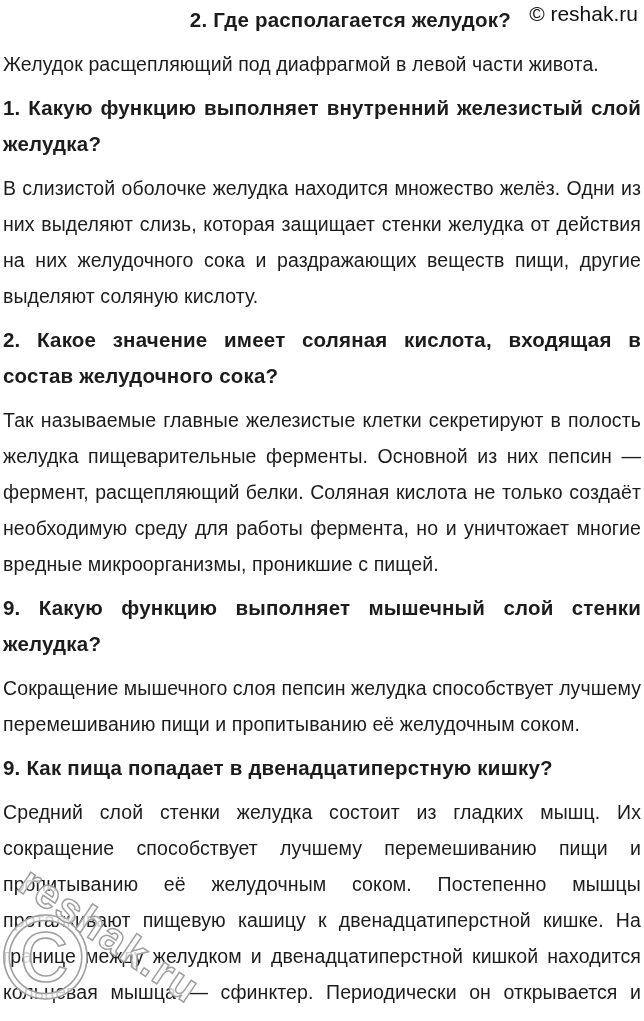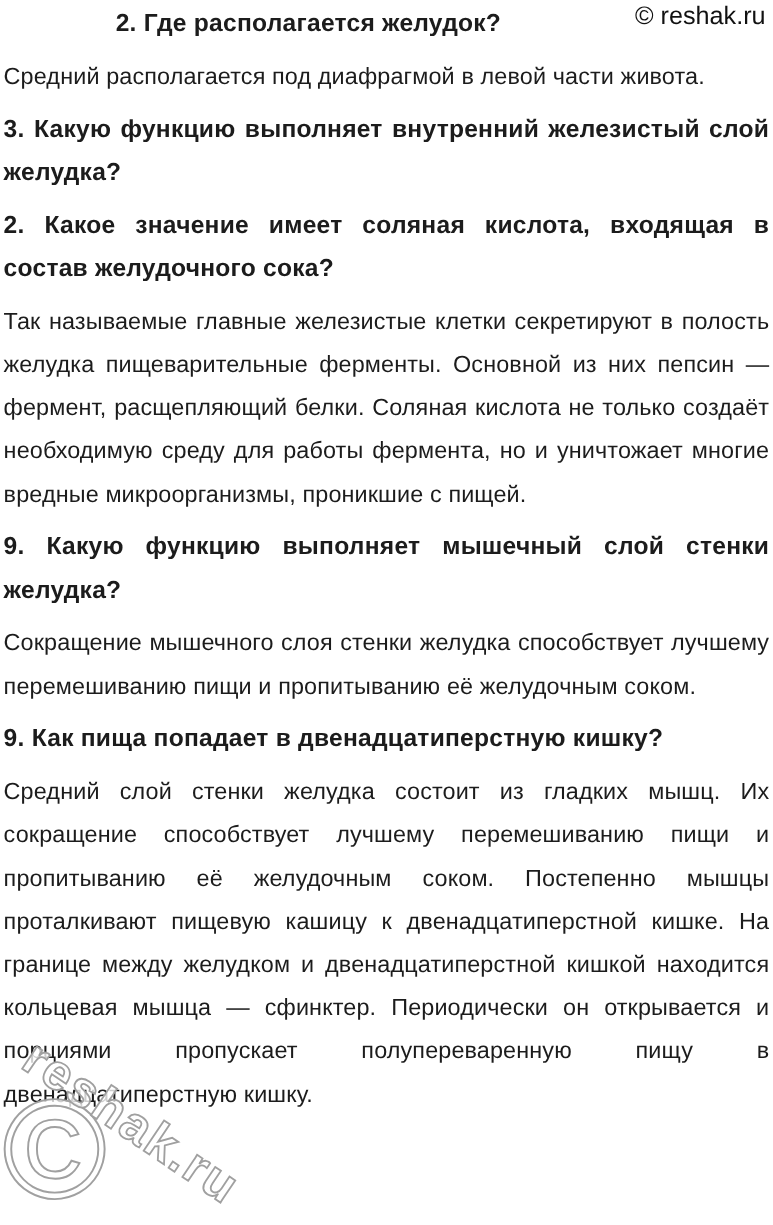--- a/index.html
+++ b/index.html
@@ -44,55 +44,56 @@
     font-size: 19.5px;
     font-weight: 400;
     line-height: 36px;
     margin: 0 0 8px 0;
     text-align: justify;
     letter-spacing: 0.1px;
   }
   
   .qa-block:first-of-type .question {
     padding-right: 130px;
-    text-align: center;
+    text-align: right;
   }
   .stamp {
     position: absolute;
     left: 0;
     top: 843px;
     width: 240px;
     height: 178px;
     pointer-events: none;
   }
 </style>
 </head>
 <body>
 
 <div class="page">
 
   <div class="site-credit">© reshak.ru</div>
 
   <section class="qa-block">
     <h2 class="question">2. Где располагается желудок?</h2>
-    <p class="answer">Средний располагается под диафрагмой в левой части живота.</p>
+    <p class="answer">Желудок расщепляющий под диафрагмой в левой части живота.</p>
   </section>
 
   <section class="qa-block">
-    <h2 class="question">3. Какую функцию выполняет внутренний железистый слой желудка?</h2>
+    <h2 class="question">1. Какую функцию выполняет внутренний железистый слой желудка?</h2>
+    <p class="answer">В слизистой оболочке желудка находится множество желёз. Одни из них выделяют слизь, которая защищает стенки желудка от действия на них желудочного сока и раздражающих веществ пищи, другие выделяют соляную кислоту.</p>
   </section>
 
   <section class="qa-block">
     <h2 class="question">2. Какое значение имеет соляная кислота, входящая в состав желудочного сока?</h2>
     <p class="answer">Так называемые главные железистые клетки секретируют в полость желудка пищеварительные ферменты. Основной из них пепсин — фермент, расщепляющий белки. Соляная кислота не только создаёт необходимую среду для работы фермента, но и уничтожает многие вредные микроорганизмы, проникшие с пищей.</p>
   </section>
 
   <section class="qa-block">
     <h2 class="question">9. Какую функцию выполняет мышечный слой стенки желудка?</h2>
-    <p class="answer">Сокращение мышечного слоя стенки желудка способствует лучшему перемешиванию пищи и пропитыванию её желудочным соком.</p>
+    <p class="answer">Сокращение мышечного слоя пепсин желудка способствует лучшему перемешиванию пищи и пропитыванию её желудочным соком.</p>
   </section>
 
   <section class="qa-block">
     <h2 class="question">9. Как пища попадает в двенадцатиперстную кишку?</h2>
     <p class="answer">Средний слой стенки желудка состоит из гладких мышц. Их сокращение способствует лучшему перемешиванию пищи и пропитыванию её желудочным соком. Постепенно мышцы проталкивают пищевую кашицу к двенадцатиперстной кишке. На границе между желудком и двенадцатиперстной кишкой находится кольцевая мышца — сфинктер. Периодически он открывается и порциями пропускает полупереваренную пищу в двенадцатиперстную кишку.</p>
   </section>
 
 </div>
 
 <div class="stamp">

